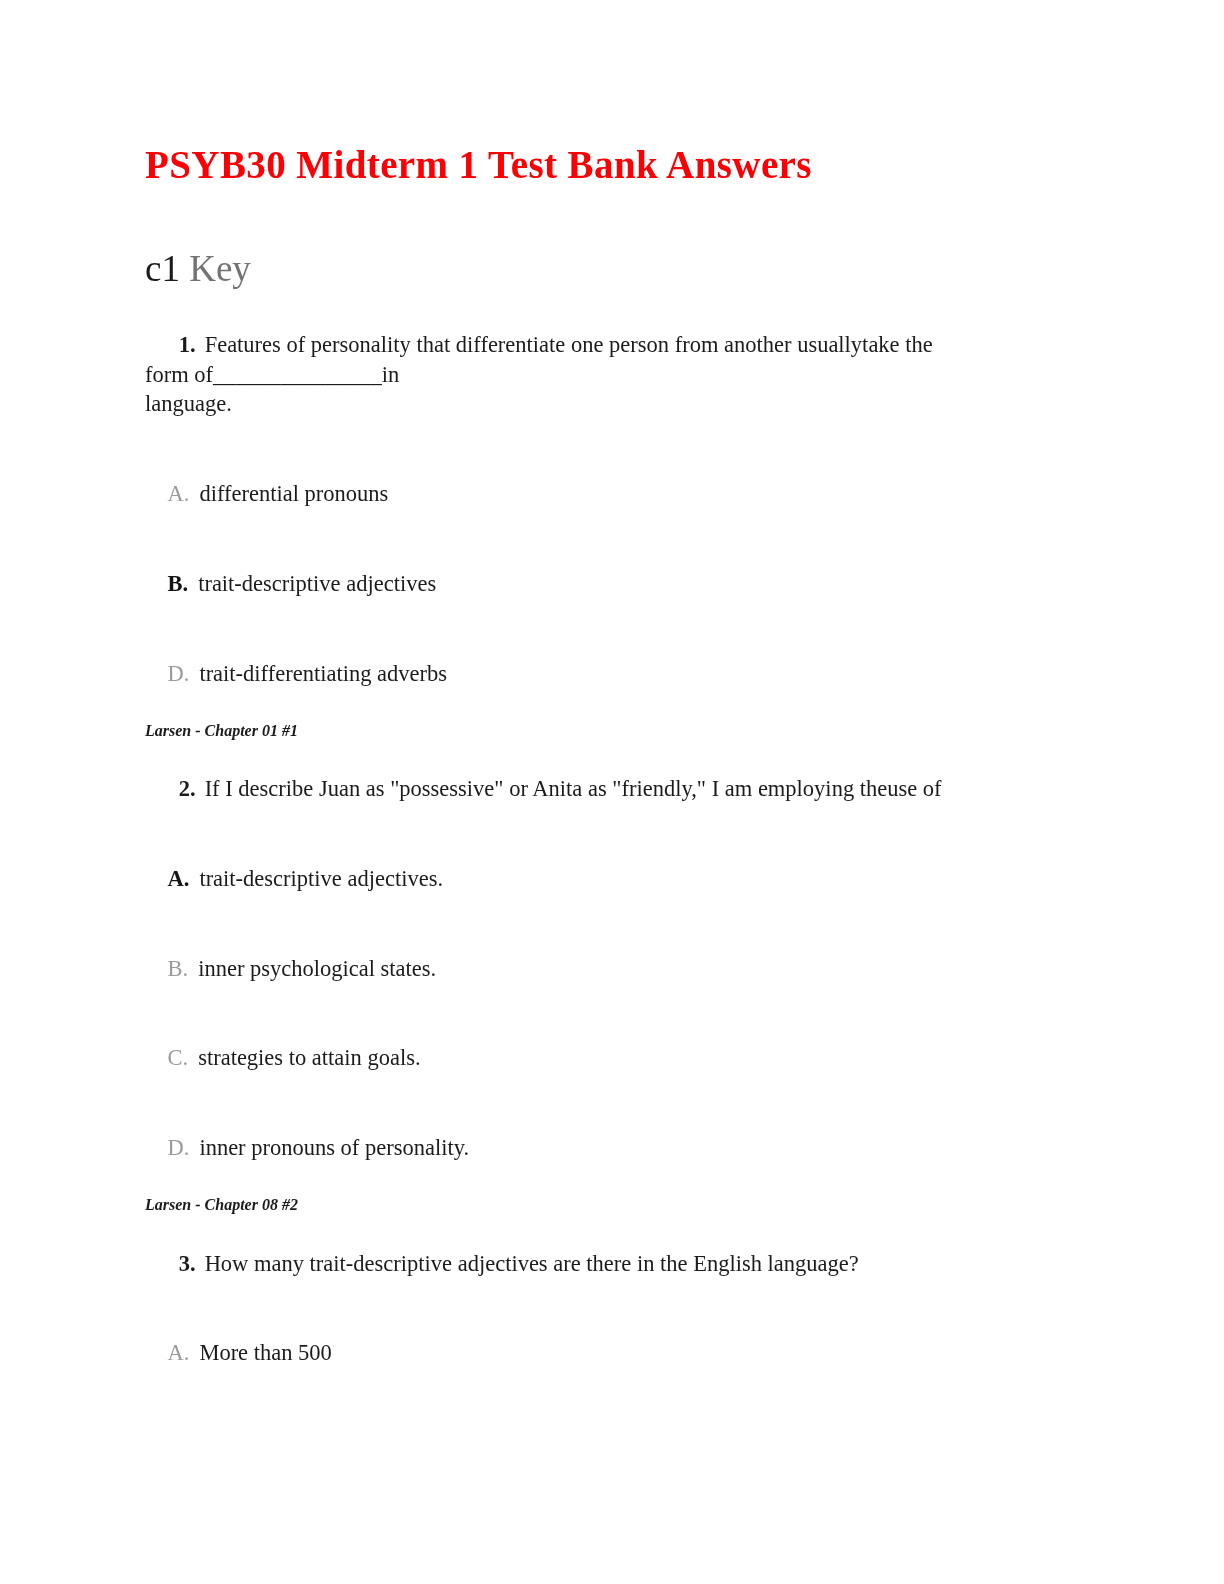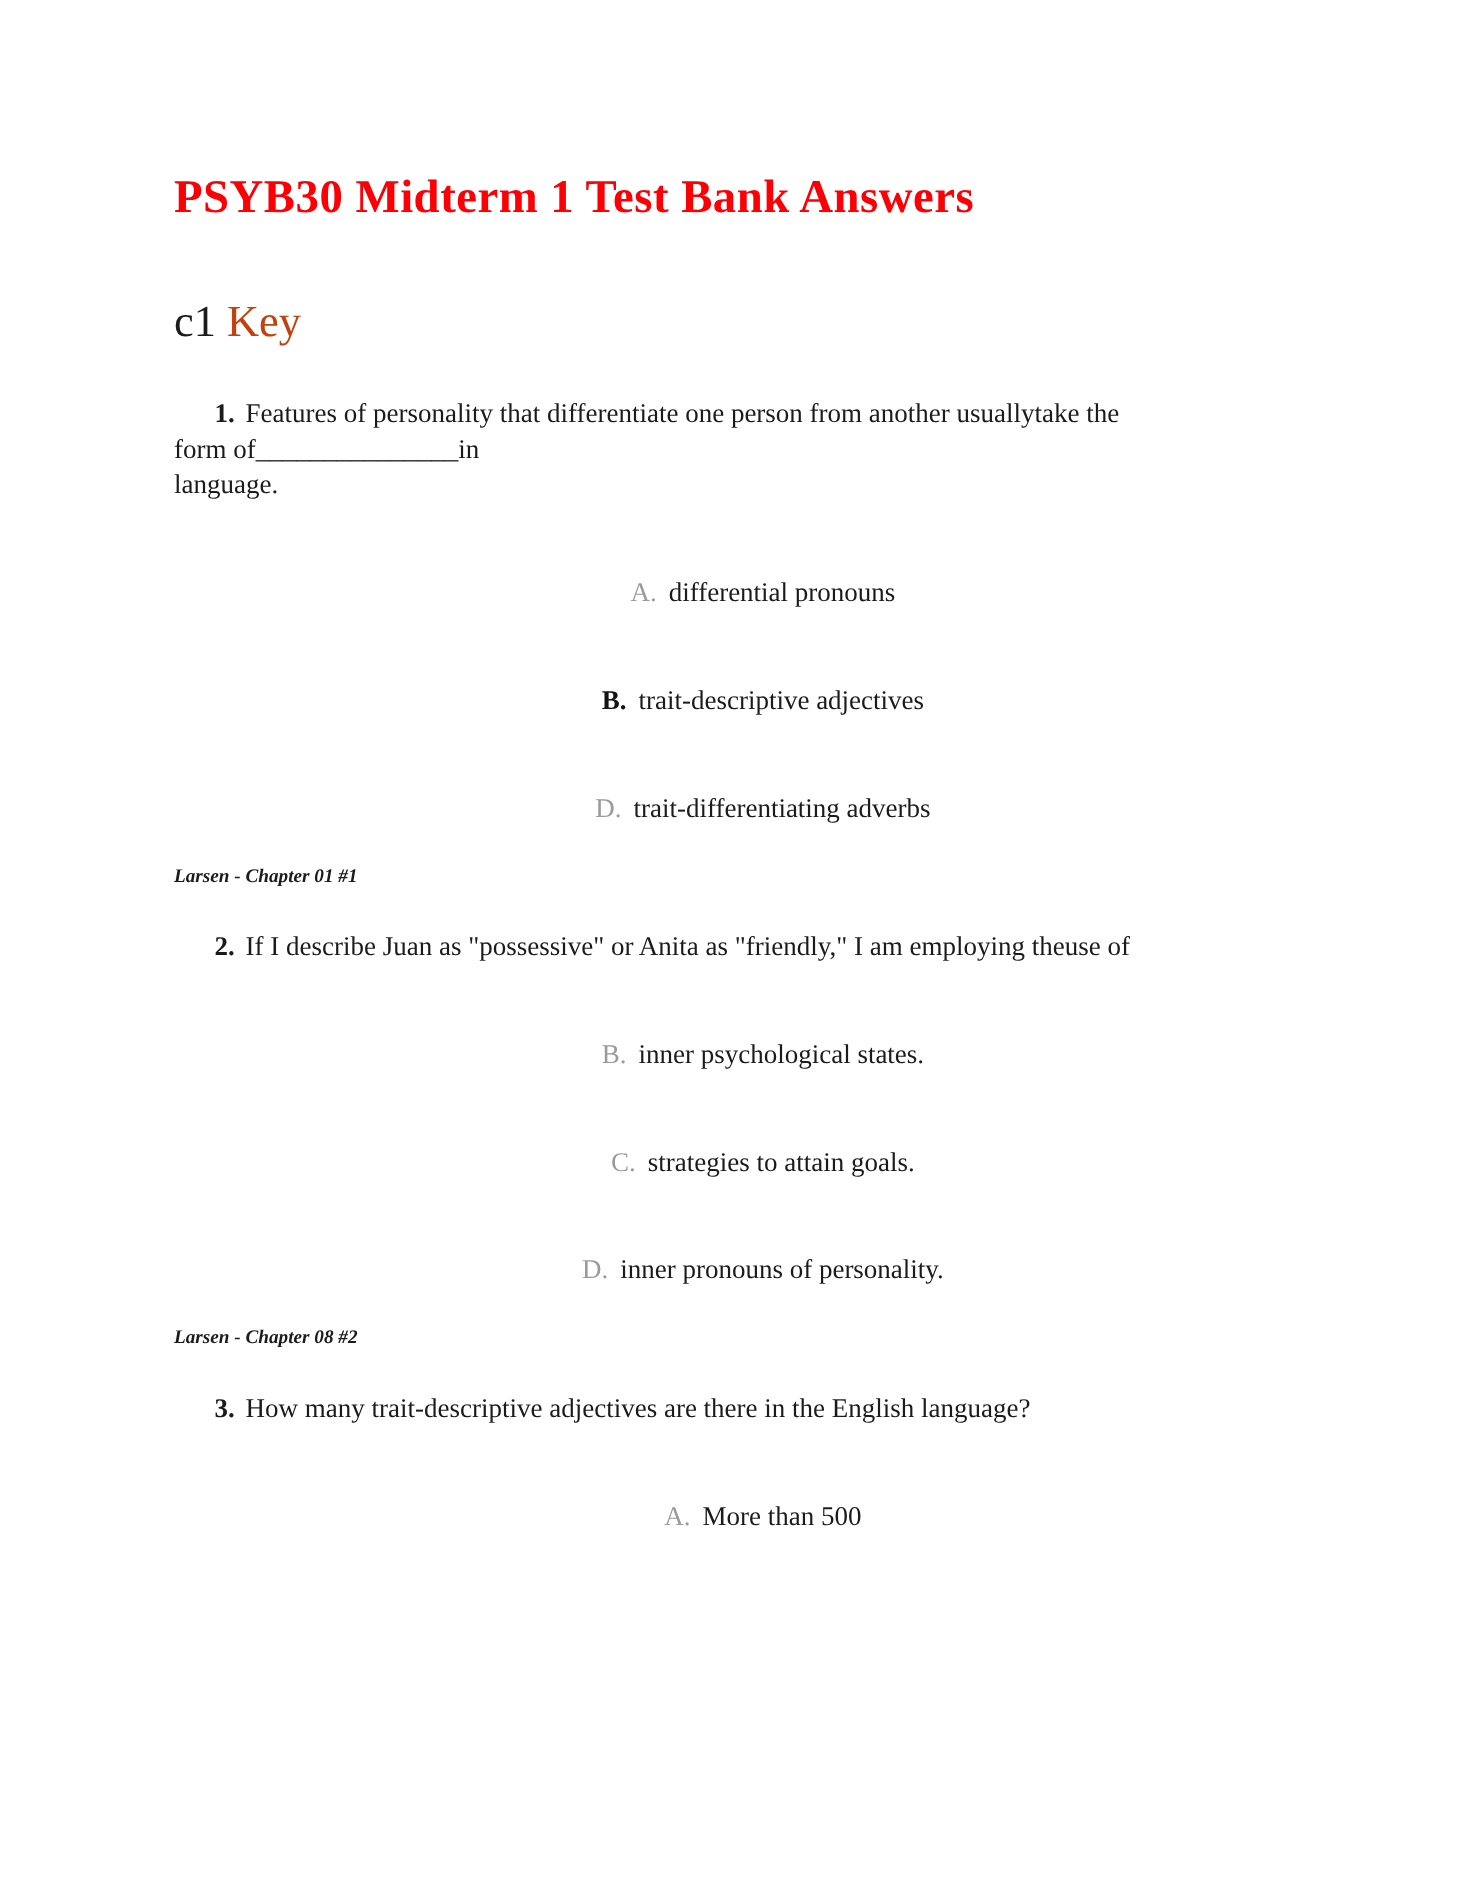--- a/index.html
+++ b/index.html
@@ -28,36 +28,35 @@
     letter-spacing: 0.4px;
     color: #fb0105;
   }
   .section-head {
     margin: 0 0 10px 0;
     font-size: 37px;
     font-weight: normal;
     line-height: 1.1;
   }
   .section-key {
-    color: #c2410c;
+    color: #737373;
   }
   .question {
     font-size: 22.5px;
     line-height: 1.33;
   }
   .stem {
     white-space: pre-wrap;
   }
   .qnum {
     font-weight: bold;
     margin-right: 9px;
   }
   .option {
     white-space: pre-wrap;
-    text-align: center;
   }
   .option .letter {
     color: #9a9a9a;
     margin-right: 10px;
   }
   .option .letter.answer {
     color: #141414;
     font-weight: bold;
   }
   .source {
@@ -101,20 +100,23 @@
   </div>
 </div>
     <div class="source">Larsen - Chapter 01 #1</div>
   </div>
 
   <div class="question">
     <div class="stem">
       <span class="qnum">2.</span><span class="qtext">If I describe Juan as "possessive" or Anita as "friendly," I am employing theuse of</span>
     </div>
     <div class="options">
+  <div class="option">
+    <span class="letter answer">A.</span><span class="otext">trait-descriptive adjectives.</span>
+  </div>
 
   <div class="option">
     <span class="letter">B.</span><span class="otext">inner psychological states.</span>
   </div>
 
   <div class="option">
     <span class="letter">C.</span><span class="otext">strategies to attain goals.</span>
   </div>
 
   <div class="option">

